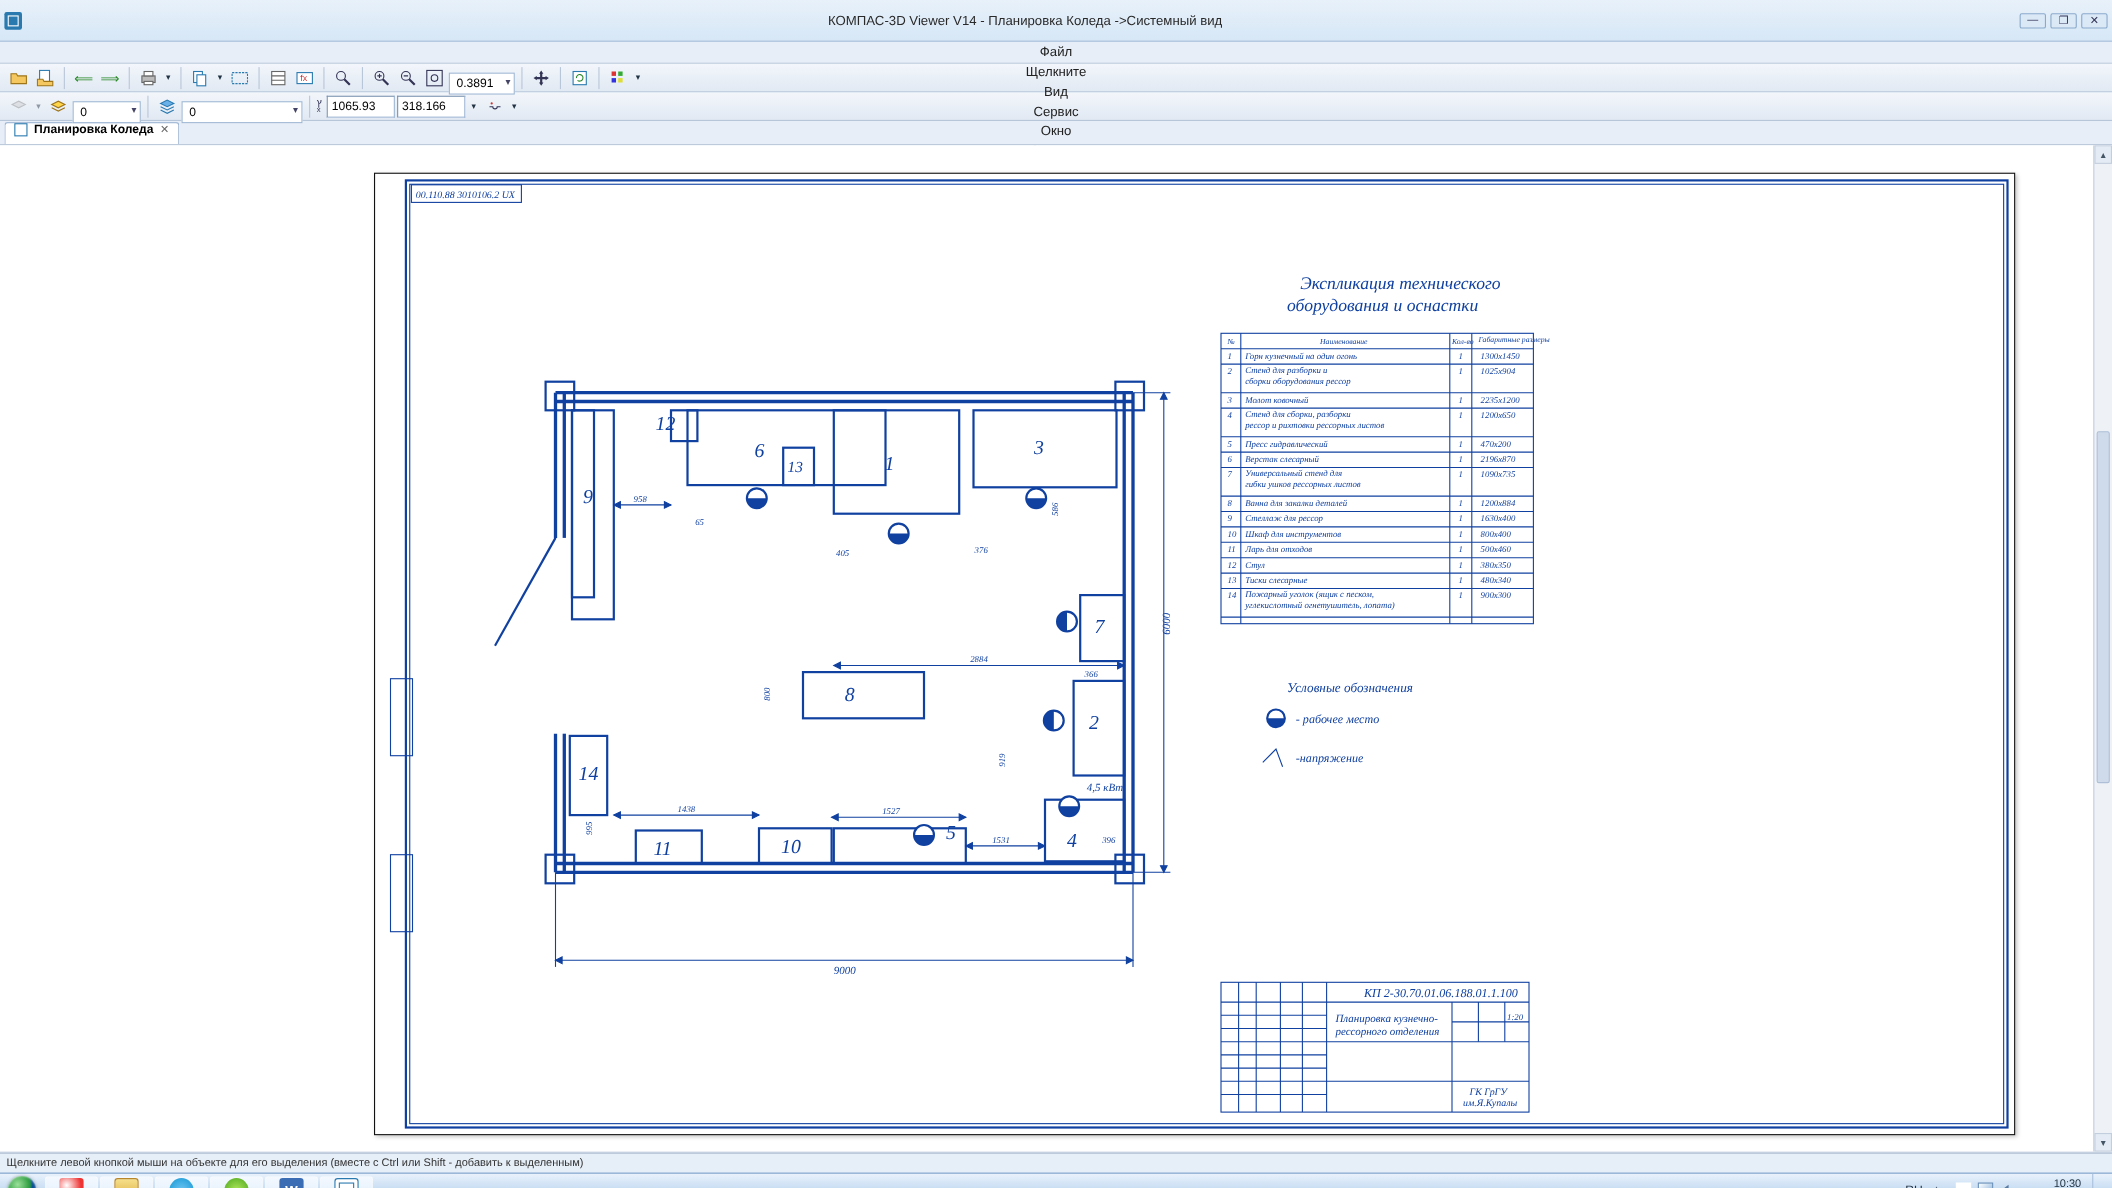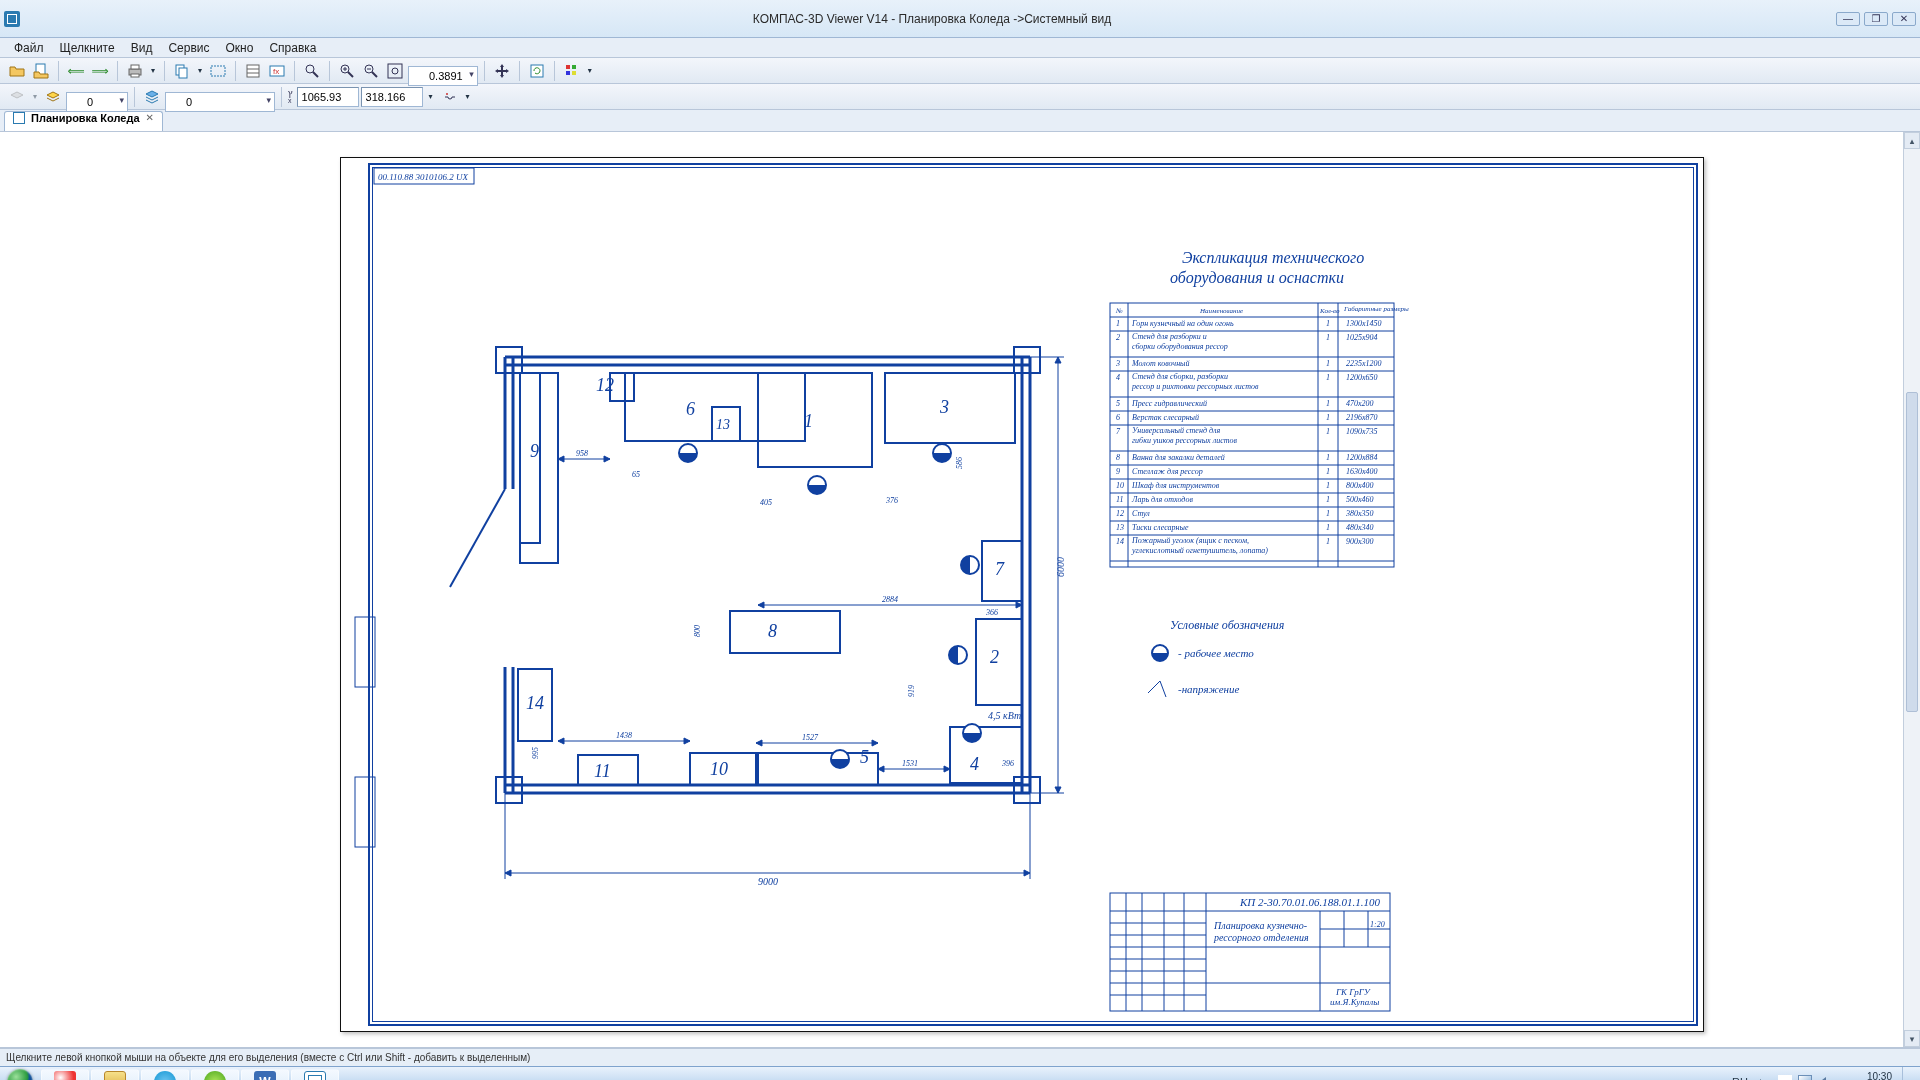--- a/index.html
+++ b/index.html
@@ -7,44 +7,44 @@
 
   
   .titlebar { height: 38px; background: linear-gradient(#e8f1fa,#d6e7f6); display:flex; align-items:center; padding:0 4px; border-bottom:1px solid #9fb7d4;}
   .titlebar .app-icon { width:16px; height:16px; background:#2a7ab0; border-radius:2px; position:relative; margin-right:8px;}
   .titlebar .app-icon::after{content:"";position:absolute;inset:3px;border:1px solid #fff;}
   .titlebar .title { flex:1; text-align:center; color:#2a2a2a; font-size:12px;}
   .titlebar .win-controls{display:flex;gap:4px;}
   .titlebar .win-controls span{width:24px;height:14px;background:#dbe9f7;border:1px solid #8aa9cb;border-radius:2px;display:flex;align-items:center;justify-content:center;font-size:10px;color:#335;}
 
   
-  .menubar { height:20px; background:#e7eef7; border-bottom:1px solid #b8c6d9; display:flex; align-items:center; padding:0 6px; gap:0;}
+  .menubar { height:20px; background:#e7eef7; border-bottom:1px solid #b8c6d9; display:flex; align-items:center; padding:0 6px; gap:0;flex-direction:column;}
   .menubar .item{padding:2px 8px; color:#222; font-size:12px;}
 
   
   .toolbar{height:26px;background:linear-gradient(#f3f6fb,#e1e9f3);border-bottom:1px solid #b8c6d9;display:flex;align-items:center;padding:0 6px;gap:2px;}
   .tbtn{width:22px;height:22px;border:1px solid transparent;display:flex;align-items:center;justify-content:center;border-radius:3px;font-size:12px;color:#234;}
   .tsep{width:1px;height:20px;background:#b8c6d9;margin:0 4px;}
-  .tdrop{height:20px;border:1px solid #9fb7d4;background:#fff;display:flex;align-items:center;padding:0 14px 0 20px;font-size:11px;position:relative;min-width:60px;margin-top:10px;}
+  .tdrop{height:20px;border:1px solid #9fb7d4;background:#fff;display:flex;align-items:center;padding:0 14px 0 6px;font-size:11px;position:relative;min-width:60px;margin-top:10px;}
   .tdrop::after{content:"▾";position:absolute;right:3px;top:2px;font-size:9px;color:#446;}
   .tedit{height:20px;border:1px solid #9fb7d4;border-top-color:#7a93b0;border-left-color:#7a93b0;background:#fff;padding:0 4px;font-size:11px;min-width:62px;display:flex;align-items:center;}
   .coord-label{font-size:9px;color:#335;margin-right:2px;display:flex;flex-direction:column;line-height:7px;}
 
   
   .ico{width:16px;height:16px;}
 
   
   .tabstrip{height:22px;background:#e7eef7;border-bottom:1px solid #b8c6d9;display:flex;align-items:flex-end;padding:0 4px;}
   .doctab{height:20px;background:#fff;border:1px solid #9fb7d4;border-bottom:none;display:flex;align-items:flex-start;padding:0 8px;gap:6px;font-size:11px;border-radius:3px 3px 0 0;}
   .doctab .tabicon{width:12px;height:12px;background:#fff;border:1px solid #2a7ab0;}
   .doctab .close{font-size:10px;color:#666;}
 
   
   .workarea{position:relative;height:calc(1080px - 22px - 20px - 26px - 26px - 22px - 18px - 30px); background:#fff;overflow:hidden;border-bottom:1px solid #b8c6d9;}
-  .paper{position:absolute;left:340px;top:25px;width:1364px;height:875px;background:#fff;box-shadow:2px 2px 4px rgba(0,0,0,.25);}
+  .paper{position:absolute;left:340px;top:25px;width:1492px;height:875px;background:#fff;box-shadow:2px 2px 4px rgba(0,0,0,.25);}
   .paper-border{position:absolute;inset:0;border:1px solid #111;}
   .paper-inner{position:absolute;left:28px;top:6px;right:6px;bottom:6px;border:2px solid #1040a0;}
   .paper-inner2{position:absolute;inset:2px;border:1px solid #1040a0;}
 
   
   .blue{stroke:#1040a0;fill:none;}
   .blue-fill{fill:#1040a0;}
   .thin{stroke-width:1;}
   .med{stroke-width:2;}
   .thick{stroke-width:3;}

